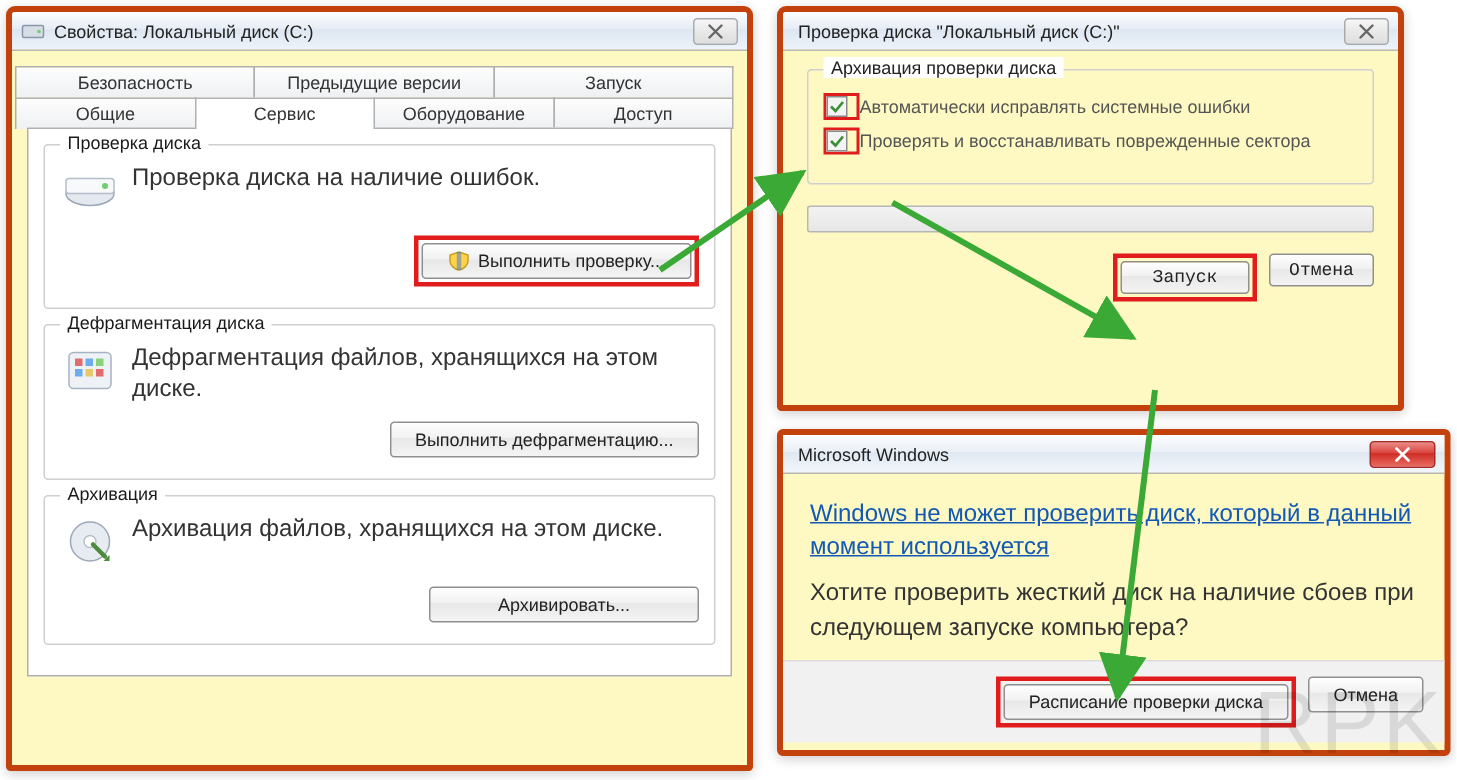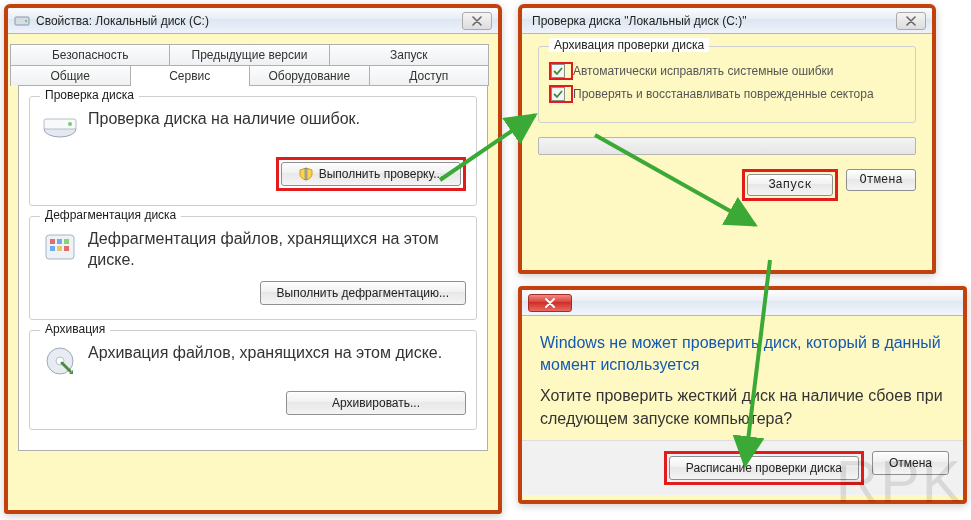--- a/index.html
+++ b/index.html
@@ -128,21 +128,21 @@
 
   
   #win-msg { left: 518px; top: 286px; width: 449px; height: 218px; border-radius: 4px; }
   #win-msg .titlebar { background: linear-gradient(#fdfdfe,#e9eff6 45%,#dfe8f2 46%,#f2f6fb); }
   #win-msg .close-btn-x {
     width: 44px; height: 18px;
     background: linear-gradient(#ec8a86,#d9433b 45%,#cf2e25 46%,#e96a62);
     border-color:#a92a22; color:#fff;
   }
   #win-msg .body { padding: 16px 18px 10px 18px; }
-  .msg-title { color:#1258b5; font-size:16px; line-height:1.35; margin-bottom:10px; }
+  .msg-title { color:#1258b5; font-size:16px; line-height:1.35; margin-bottom:10px;text-decoration:underline; }
   .msg-text { font-size:16px; color:#333; line-height:1.4; }
   .msg-btns { display:flex; justify-content:flex-end; gap:8px; padding: 10px 14px; border-top:1px solid #ddd; background:#f1f1f1; }
   .btn-md { min-width: 150px; height: 24px; }
   .btn-cancel { min-width: 70px; }
 
   
   #arrows { position:absolute; left:0; top:0; width:971px; height:520px; pointer-events:none; }
   
   .watermark {
     position:absolute; right:8px; bottom:4px;
@@ -299,20 +299,21 @@
       </span>
       <span class="btn btn-sm" style="min-width:70px">
         <span>Отмена</span>
       </span>
     </div>
   </div>
 </div>
 
 <div id="win-msg" class="window">
   <div class="titlebar">
+    <div class="ttext">Microsoft Windows</div>
     <div class="close-btn-x">
       <svg width="14" height="10" viewBox="0 0 14 10">
           <path d="M3 1 L11 9 M11 1 L3 9" stroke="#fff" stroke-width="1.8" stroke-linecap="round"></path>
         </svg>
     </div>
   </div>
   <div class="body">
     <div class="msg-title">Windows не может проверить диск, который в данный момент используется</div>
     <div class="msg-text">Хотите проверить жесткий диск на наличие сбоев при следующем запуске компьютера?</div>
   </div>

